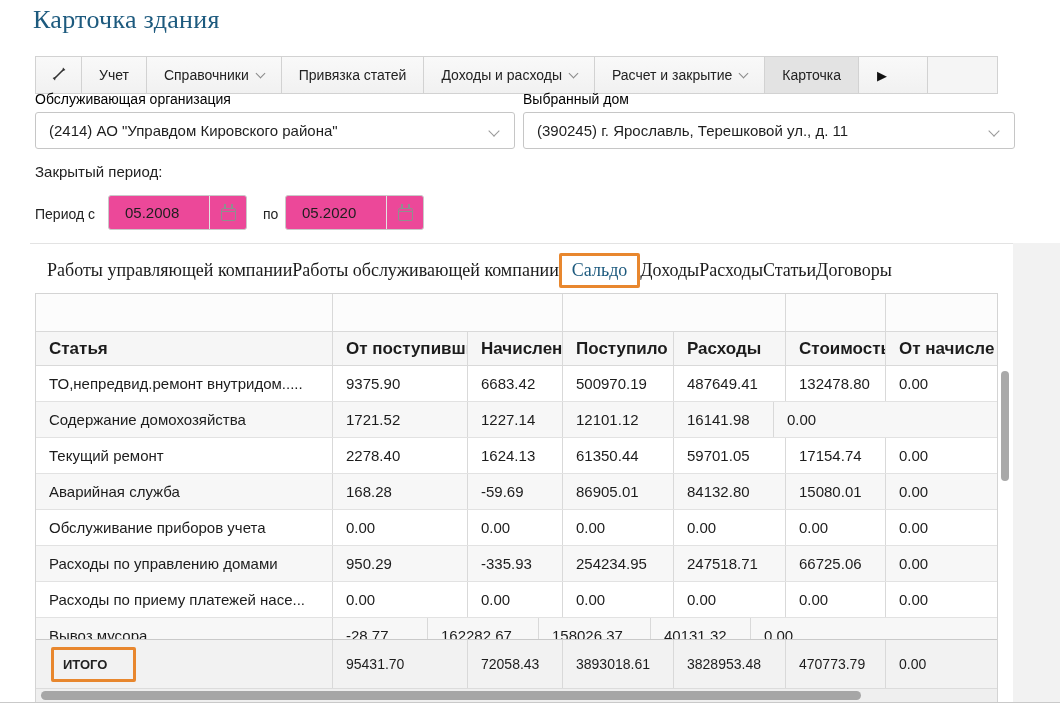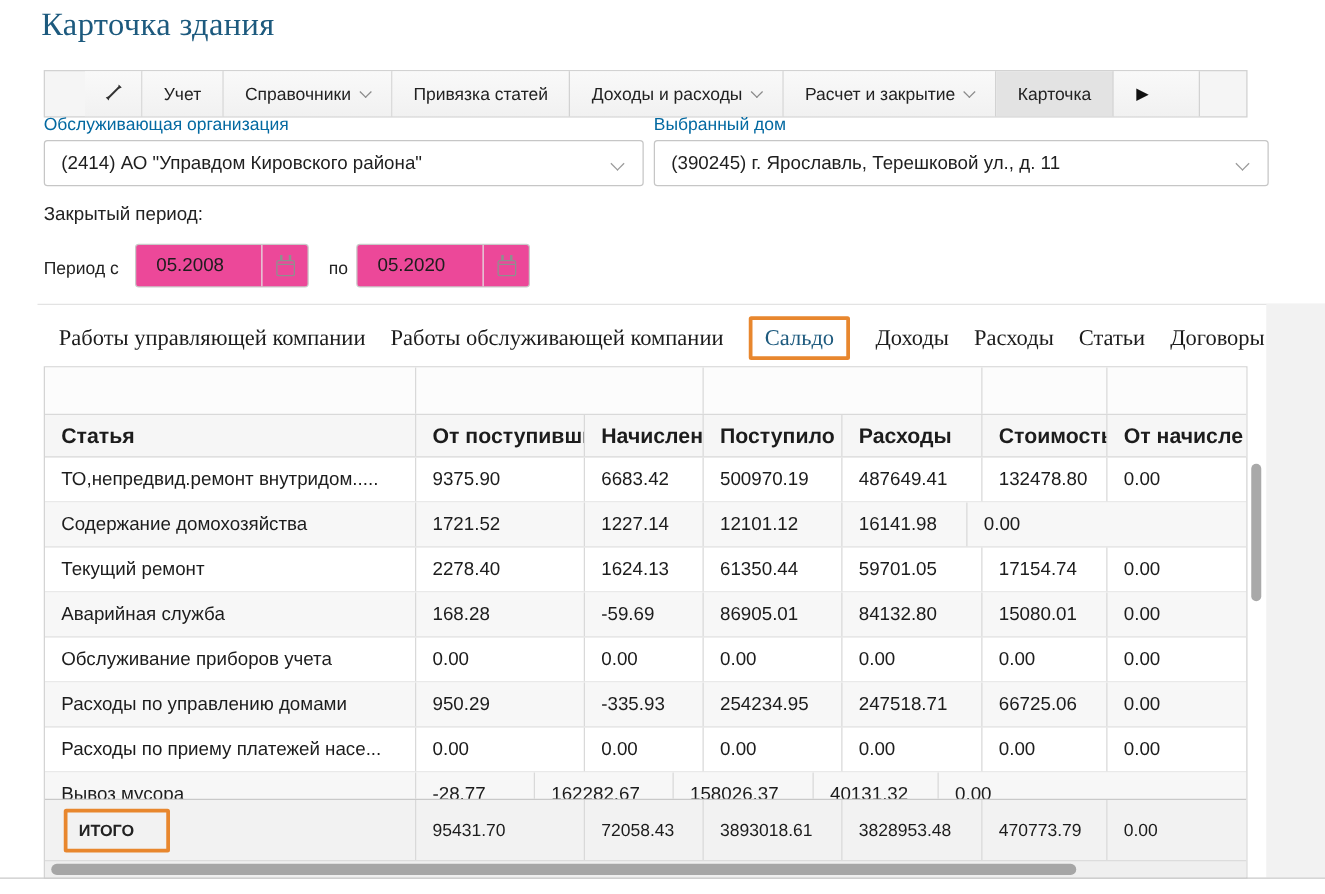--- a/index.html
+++ b/index.html
@@ -4,54 +4,54 @@
 <style>
   * { margin:0; padding:0; box-sizing:border-box; }
   body { font-family:"Liberation Sans","DejaVu Sans",sans-serif; background:#fff; }
   .canvas { position:relative; width:1060px; height:715px; overflow:hidden; background:#fff; }
 
   .page-title { position:absolute; left:33px; top:5px; font-family:"Liberation Serif","DejaVu Serif",serif;
     font-size:26px; color:#1d5a7e; letter-spacing:0.3px; }
 
   
   .toolbar { position:absolute; left:35px; top:56px; width:963px; height:38px; display:flex;
-    background:#f5f5f5; border:1px solid #d2d2d2;padding-left:32px; }
+    background:#f5f5f5; border:1px solid #d2d2d2; }
   .tb-btn { display:flex; align-items:center; padding:0 17px; border-right:1px solid #d2d2d2;
     font-size:14px; color:#222; background:linear-gradient(#f9f9f9,#f1f1f1); cursor:pointer; white-space:nowrap; }
   .tb-btn.active { background:#e3e3e3; }
   .tb-expand { width:46px; justify-content:center; }
   .tb-forward { padding:0 40px 0 18px; }
   .tb-filler { flex:1; }
   .chev { display:inline-block; width:7px; height:7px; border-right:1.5px solid #8a8a8a;
     border-bottom:1.5px solid #8a8a8a; transform:rotate(45deg); margin-left:8px; margin-top:-4px; }
   .play-glyph { font-size:13px; color:#111; }
 
   
-  .field-label { position:absolute; font-size:14px; color:#0369a1; top:91px; }
+  .field-label { position:absolute; font-size:14px; color:#000000; top:91px; }
   .select { position:absolute; top:112px; height:37px; background:#fff; border:1px solid #c6c6c6;
     border-radius:3px; display:flex; align-items:center; font-size:15px; color:#1e1e1e;
     padding:0 42px 0 13px; white-space:nowrap; overflow:hidden; cursor:pointer; }
   .select .chev { position:absolute; right:16px; width:8px; height:8px; border-color:#9a9a9a; margin:0; }
 
   .closed-period { position:absolute; left:35px; top:163px; font-size:15px; color:#222; }
   .period-label { position:absolute; font-size:14px; color:#222; top:206px; }
   .date-box { position:absolute; top:195px; height:35px; display:flex; background:#ec4899;
     border:1px solid #c9c9c9; border-radius:3px; }
   .date-input { width:100px; border:none; outline:none; background:transparent; font:15px "Liberation Sans",sans-serif;
     color:#1e1e1e; padding-left:16px; }
   .date-cal { width:37px; border-left:1px solid #e3e3e3; display:flex; align-items:center; justify-content:center; cursor:pointer; }
   .cal-icon { position:relative; width:15px; height:13px; border:1.5px solid #8f8f8f; border-radius:2px; margin-top:3px; }
   .cal-icon::before { content:""; position:absolute; left:2px; top:-5px; width:2px; height:4px;
     background:#8f8f8f; box-shadow:7px 0 0 #8f8f8f; }
   .cal-icon::after { content:""; position:absolute; left:0; top:2px; width:100%; height:1.5px; background:#8f8f8f; }
 
   
   .panel-top { position:absolute; left:30px; top:243px; width:1030px; height:1px; background:#e3e3e3; }
   .tabs { position:absolute; left:47px; top:250px; width:966px; height:40px; display:flex; align-items:center;
-    gap:20px; font-family:"Liberation Serif","DejaVu Serif",serif; font-size:18px; color:#1b1b1b;
+    font-family:"Liberation Serif","DejaVu Serif",serif; font-size:18px; color:#1b1b1b;
     white-space:nowrap; overflow:hidden; }
   .tab { cursor:pointer; padding:5px 0; }
   .tab.active .tab-label { color:#1d5a7e; }
   .tab.hl { border:3px solid #e8872e; border-radius:2px; padding:4px 10px; }
 
   
   .table { position:absolute; left:35px; top:293px; width:963px; border:1px solid #d4d4d4; background:#fff; }
   .trow { display:flex; width:961px; }
   .cell { border-right:1px solid #d9d9d9; overflow:hidden; white-space:nowrap; display:flex; align-items:center;
     padding-left:13px; flex:none; }

